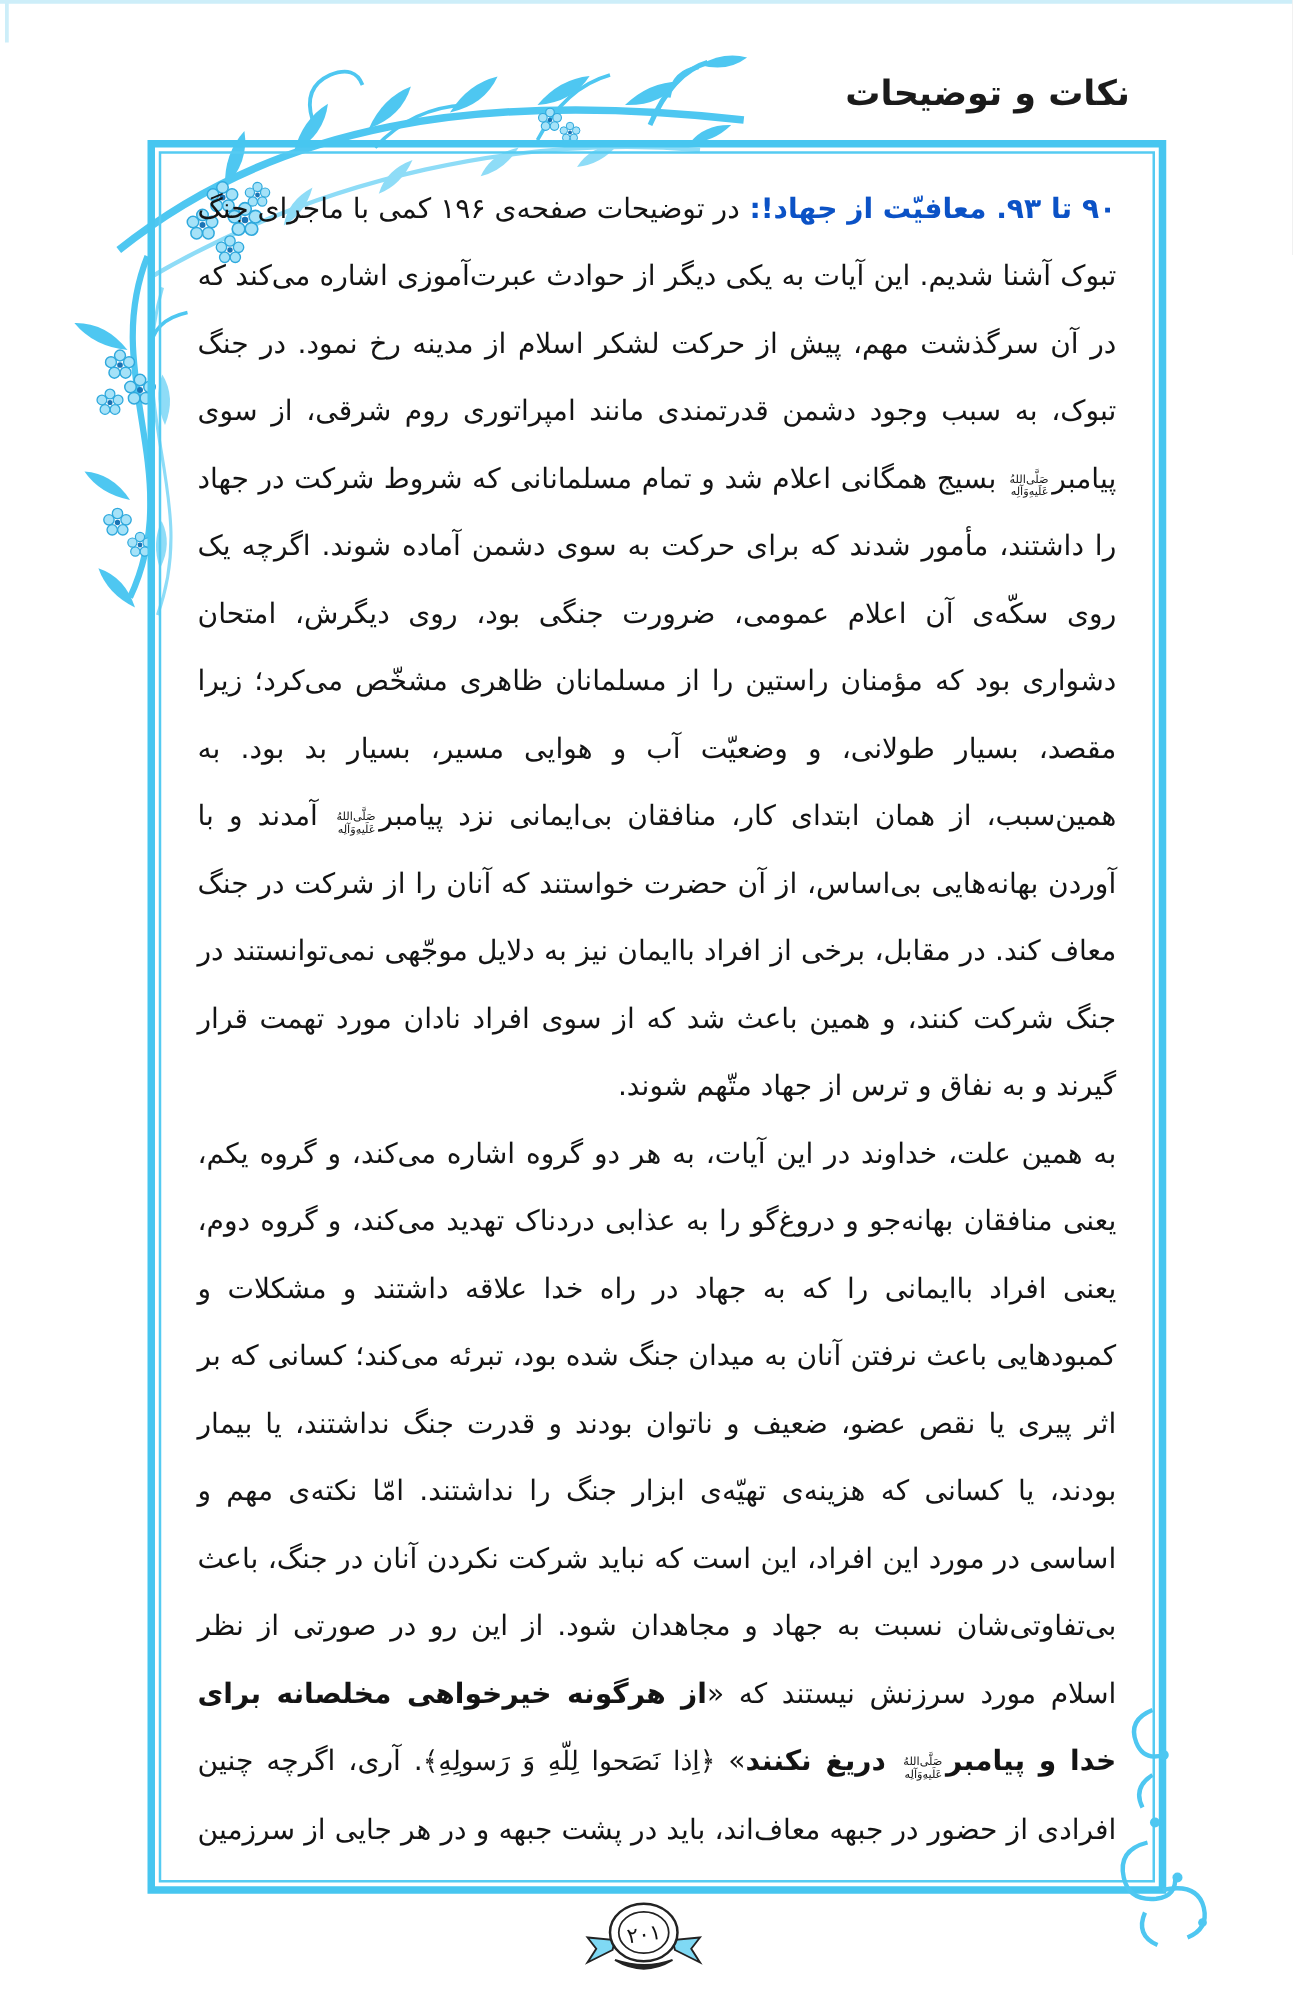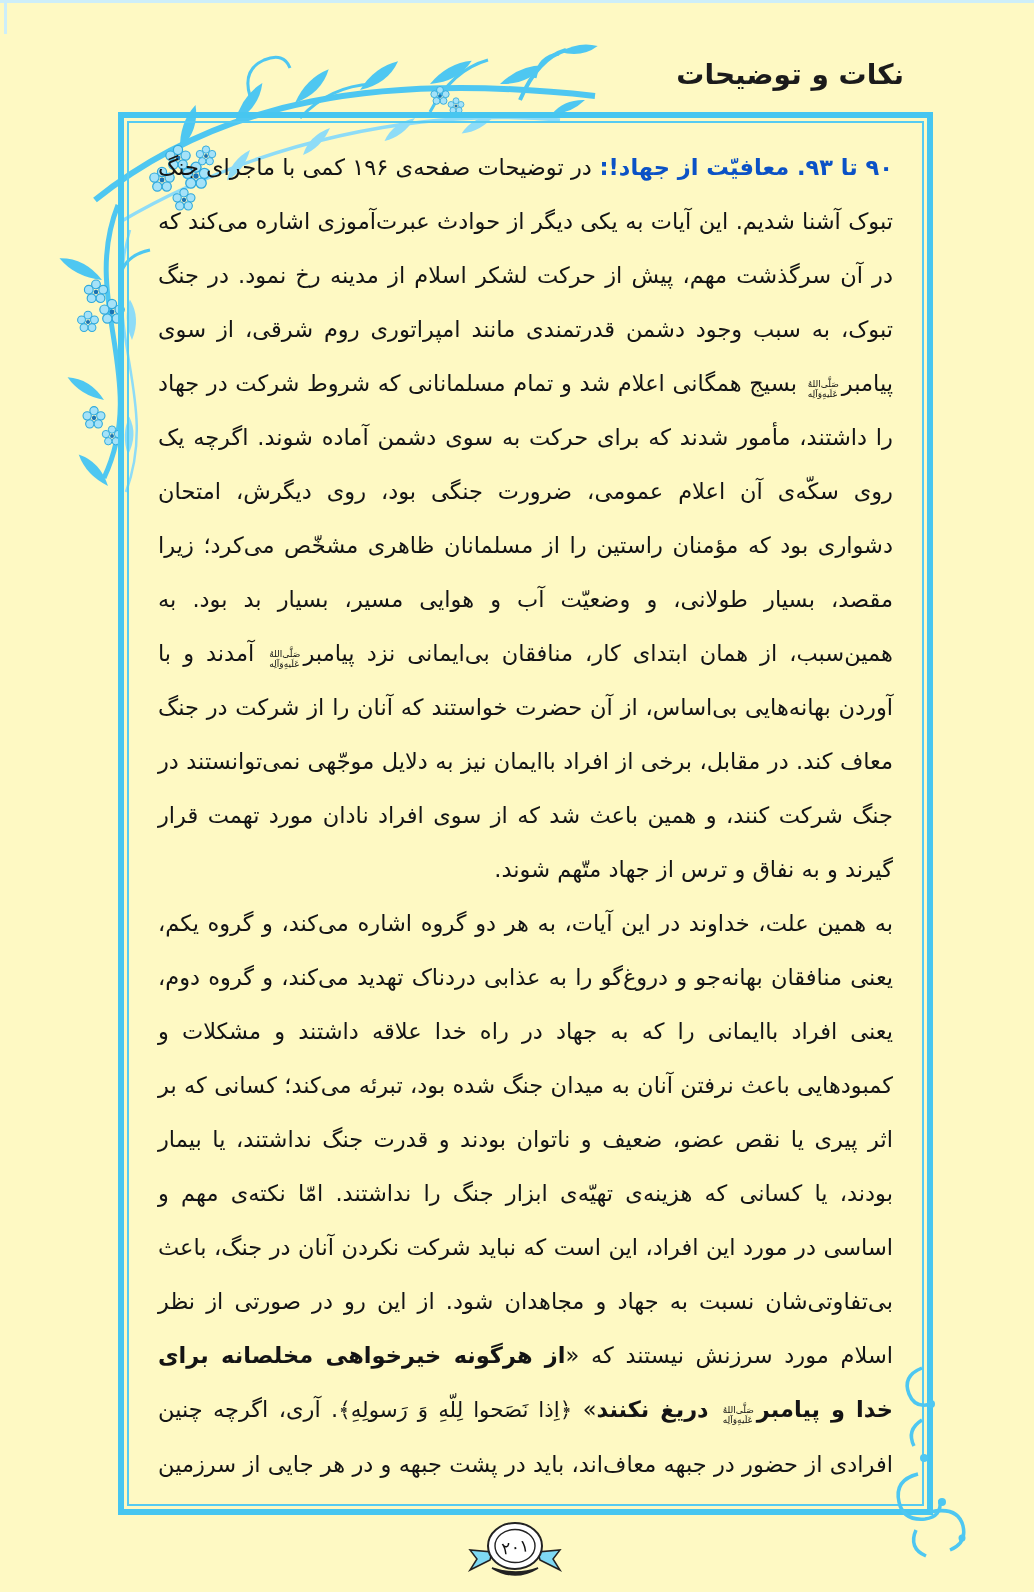--- a/index.html
+++ b/index.html
@@ -1,17 +1,17 @@
 <!DOCTYPE html>
 <html lang="fa"><head>
 <meta charset="utf-8">
 <style>
   html,body{margin:0;padding:0;background:#e8e8e8;}
   .page{
-    position:relative; width:1034px; height:1592px; background:#fef9c3;
+    position:relative; width:1034px; height:1592px; background:#ffffff;
     margin:0 auto; overflow:hidden;
     font-family:"DejaVu Sans", sans-serif;
   }
   .top-hairline{position:absolute;left:0;top:0;width:100%;height:3px;background:#cdeef9;}
   .left-hairline{position:absolute;left:4px;top:0;width:3px;height:34px;background:#cdeef9;}
 
   .header-title{
     position:absolute; top:58px; right:130px;
     font-size:28px; font-weight:bold; color:#1b1b1b;
     direction:rtl; letter-spacing:0;
@@ -33,21 +33,21 @@
     text-align:justify;
     color:#141414; font-size:22.5px; line-height:54px;
     overflow:hidden;
   }
   .text-area p{margin:0; padding:0;}
   .seg-lead{color:#0b52c6; font-weight:bold;}
   .seg-bold{font-weight:bold;}
   .seg-quran{font-weight:400; font-size:0.95em;}
   .pbuh{
     display:inline-block; vertical-align:-6px; margin:0 3px;
-    font-size:9px; line-height:1.1; text-align:left; color:#111;
+    font-size:9px; line-height:1.1; text-align:right; color:#111;
     font-weight:normal;
   }
   .pbuh span{display:block; white-space:nowrap;}
 
   .ornament{position:absolute; pointer-events:none;}
   .orn-topleft{left:0; top:0;}
   .orn-bottomright{left:858px; top:1362px;}
   .medallion{left:460px; top:1512px;}
 </style>
 </head>

